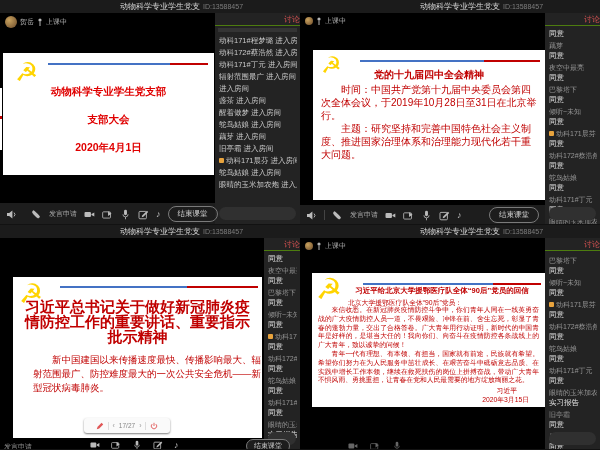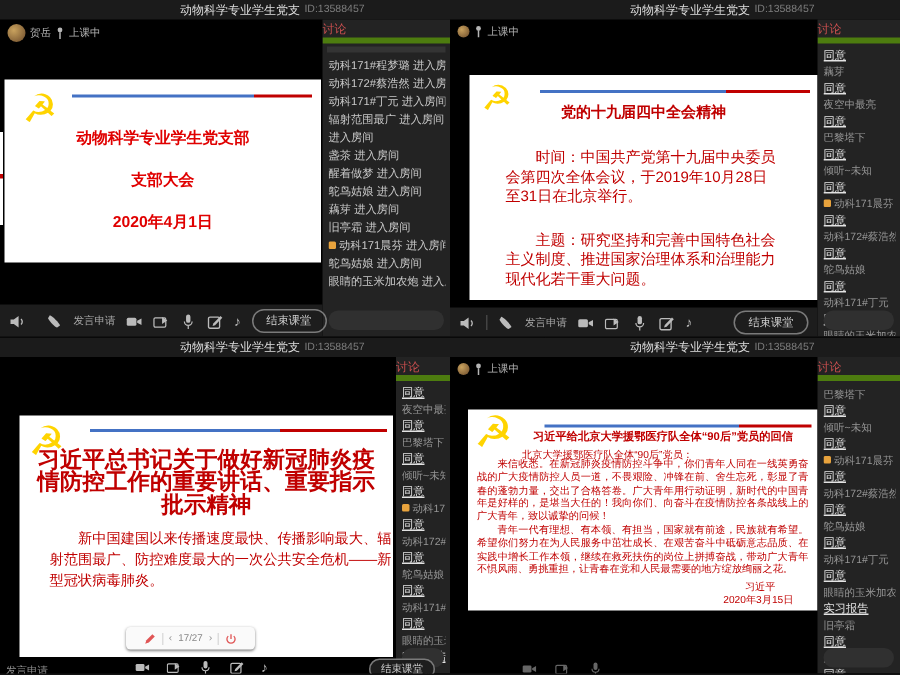--- a/index.html
+++ b/index.html
@@ -36,21 +36,21 @@
   .s1-line{position:absolute;left:0;width:100%;text-align:center;font-weight:bold;font-size:10.5px;color:#e00000;}
   .s1-l1{top:32px;} .s1-l2{top:60px;} .s1-l3{top:88px;}
   .sliver{position:absolute;left:0;top:88px;width:2px;height:62px;background:#fff;}
   .sliver:after{content:"";position:absolute;left:0;top:28px;width:2px;height:3px;background:#c00000;}
 
   .s2{left:13px;top:50px;width:232px;height:150px;}
   .s2 .emblem{left:8px;top:4px;font-size:23px;}
   .s2 .rule{left:47px;top:10px;width:180px;background:linear-gradient(to right,#4472c4 0 69%,#c00000 69% 100%);}
   .s2-title{position:absolute;left:0;top:18px;width:100%;text-align:center;font-weight:bold;font-size:10px;color:#c00000;}
   .s2-body{position:absolute;left:8px;top:33px;width:216px;font-size:10px;line-height:13px;color:#c00000;}
-  .s2-body p{margin:16px;text-indent:2em;}
+  .s2-body p{margin:0;text-indent:2em;}
 
   .s3{left:13px;top:52px;width:249px;height:161px;}
   .s3 .emblem{left:6px;top:4px;font-size:27px;}
   .s3 .rule{left:47px;top:9px;width:198px;background:linear-gradient(to right,#4472c4 0 64%,#c00000 64% 100%);}
   .s3-title{position:absolute;left:12px;top:22px;width:225px;text-align:center;font-weight:bold;font-size:15px;line-height:15px;color:#c00000;}
   .s3-body{position:absolute;left:20px;top:76px;width:236px;font-size:9.5px;line-height:14px;color:#c00000;text-indent:2em;margin:0;}
 
   .s4{left:12px;top:48px;width:233px;height:134px;}
   .s4 .emblem{left:4px;top:2px;font-size:29px;}
   .s4 .rule{left:51px;top:10px;width:178px;background:linear-gradient(to right,#4472c4 0 73%,#c00000 73% 100%);}
@@ -66,26 +66,26 @@
   .pg-sep{width:1px;height:8px;background:#ddd;}
   .pg-arrow{font-size:7px;color:#999;line-height:1;}
   .pg-num{font-size:6.5px;color:#888;}
   .pager svg{width:8px;height:8px;}
 
   
   .sidebar{position:absolute;top:13px;bottom:0;background:#232323;overflow:hidden;}
   .sb1{left:215px;width:85px;}
   .sb-right{left:245px;width:55px;}
   .sb3{left:264px;width:36px;}
-  .sb-head{height:12px;display:flex;align-items:center;justify-content:flex-start;font-size:8px;color:#d05050;border-bottom:4px solid #4d7c0f;}
+  .sb-head{height:12px;display:flex;align-items:center;justify-content:flex-end;font-size:8px;color:#d05050;border-bottom:1px solid #4d7c0f;}
   .sb-strike{height:4px;margin:2px 3px 0 3px;background:#383838;opacity:.8;}
   .sb-list{padding:3px 3px 0 4px;}
   .chat-line{font-size:7.5px;color:#c9c9c9;line-height:12px;white-space:nowrap;overflow:hidden;}
   .chat-name{font-size:7px;color:#969696;line-height:10px;white-space:nowrap;overflow:hidden;margin-top:2px;}
-  .chat-reply{font-size:7.5px;color:#e2e2e2;line-height:10px;white-space:nowrap;overflow:hidden;text-decoration:underline;}
+  .chat-reply{font-size:7.5px;color:#e2e2e2;line-height:10px;white-space:nowrap;overflow:hidden;}
   .badge{display:inline-block;width:5px;height:5px;background:#e8a33d;margin-right:2px;border-radius:1px;}
   .sb-input{position:absolute;left:4px;right:4px;bottom:4px;height:13px;background:#303030;border-radius:7px;}
 
   
   .toolbar{position:absolute;left:0;height:22px;background:#1d1d1d;display:flex;align-items:center;gap:7px;padding:0 6px;box-sizing:border-box;z-index:2;}
   .tb1{top:203px;width:215px;}
   .tb2{top:205px;width:245px;height:20px;}
   .toolbar svg{width:11px;height:11px;flex:none;}
   .tool-sep{width:1px;height:10px;background:#444;}
   .speak-label{font-size:7px;color:#a8a8a8;white-space:nowrap;}

